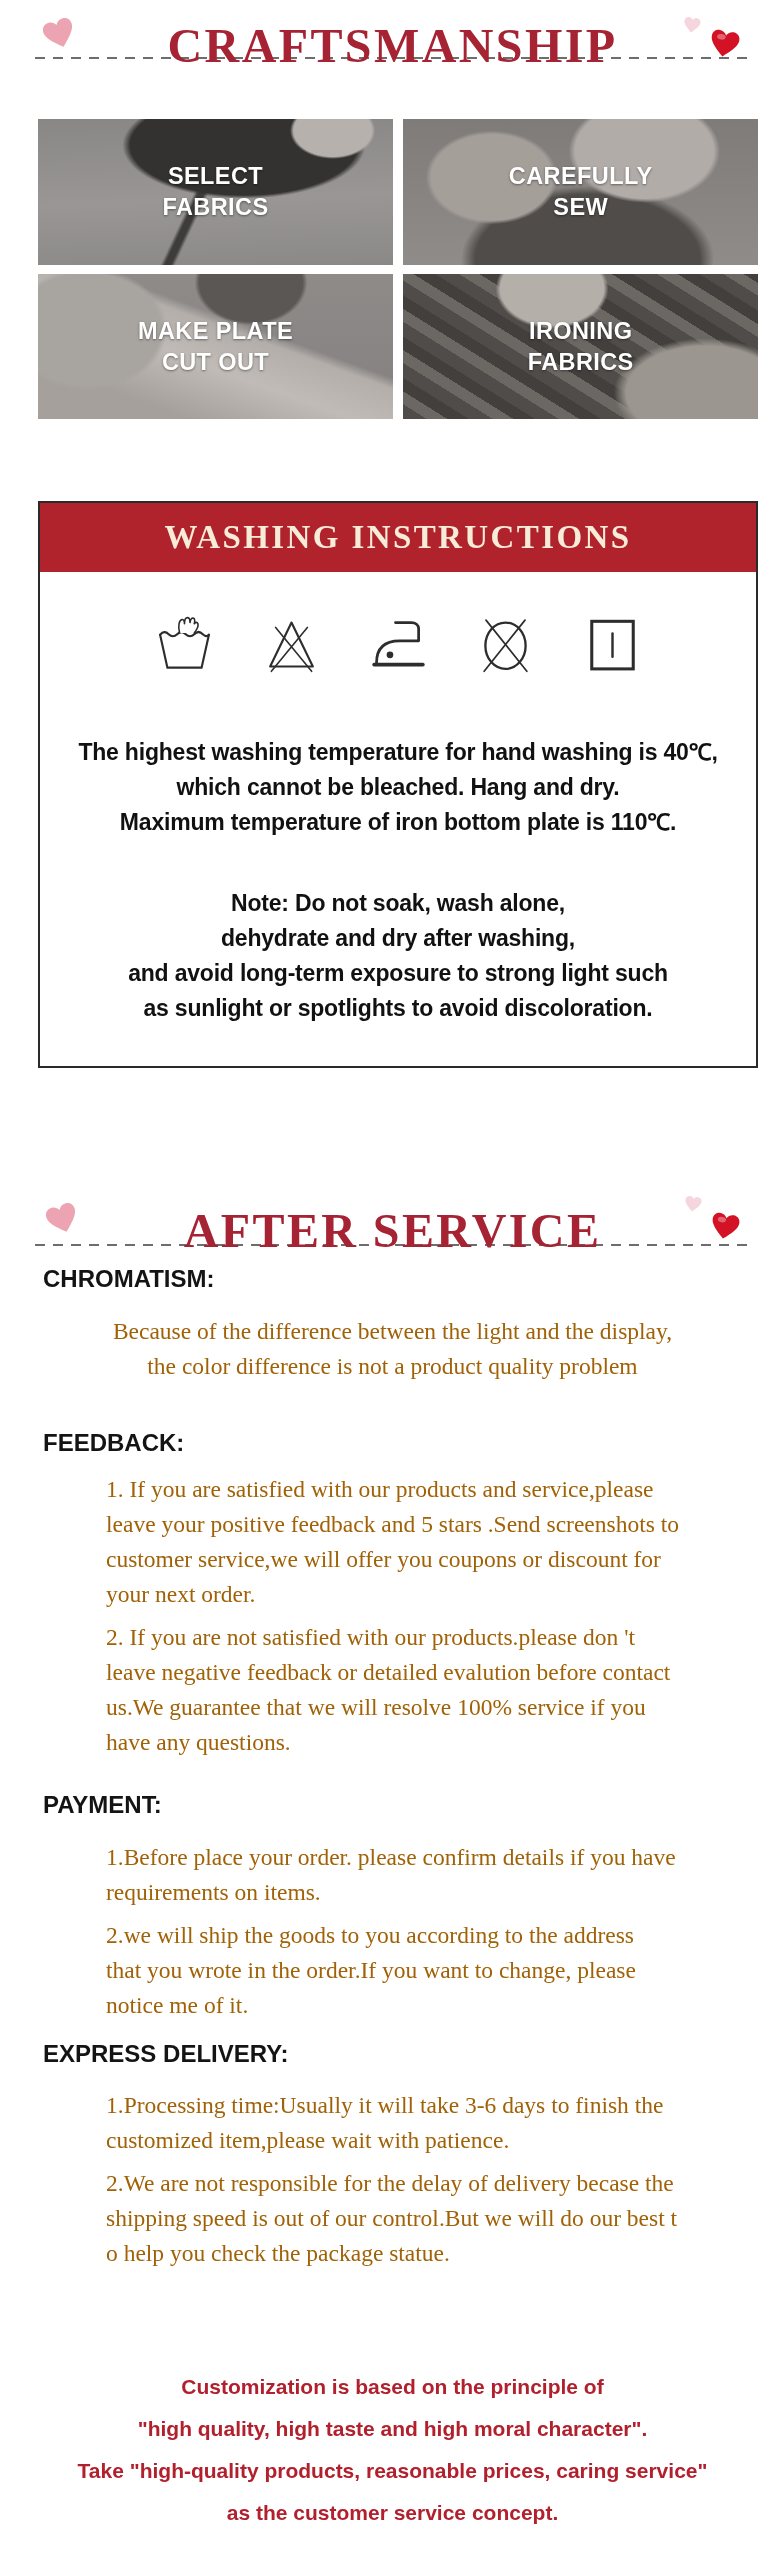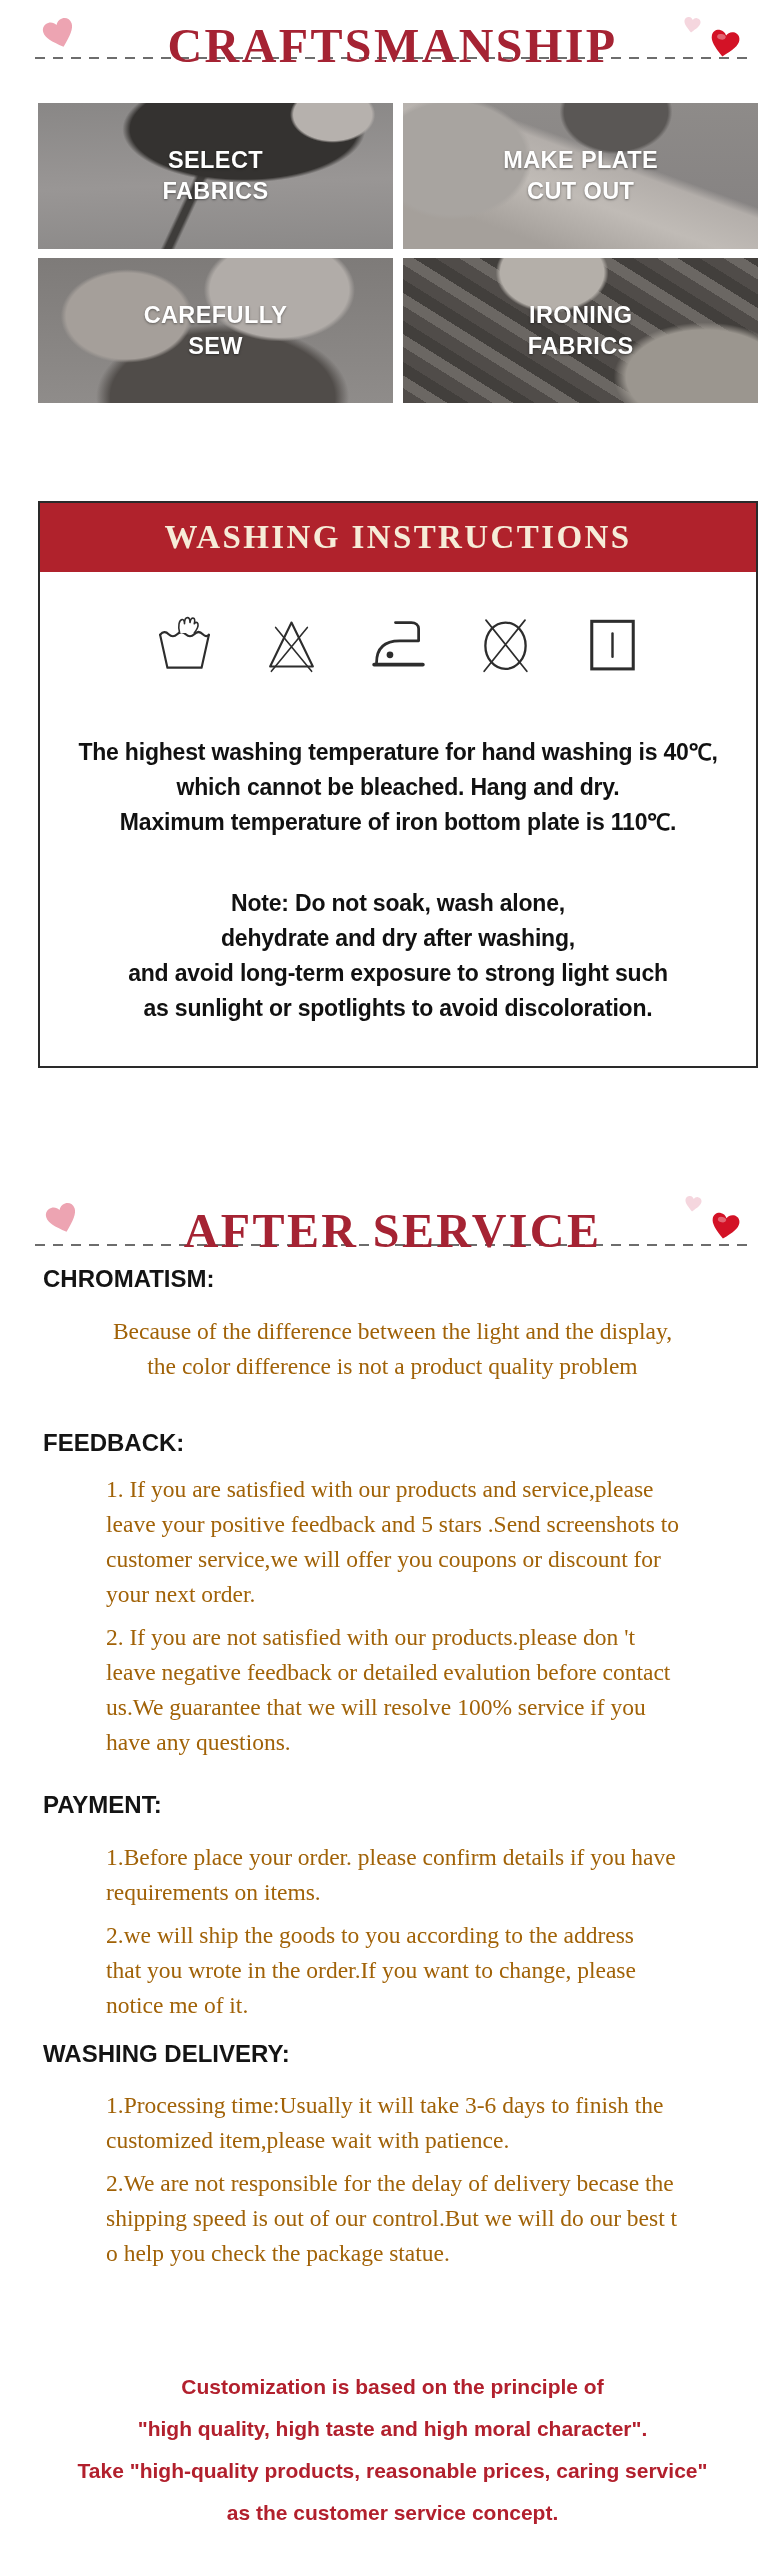--- a/index.html
+++ b/index.html
@@ -20,21 +20,21 @@
   .heart{position:absolute;}
   .heart svg{display:block;width:100%;height:auto;}
   #hdr1 .pink-left{left:43px;top:19px;width:33px;transform:rotate(-18deg);}
   #hdr1 .pink-right{left:683px;top:17.3px;width:18px;transform:rotate(8deg);opacity:.75;}
   #hdr1 .red-right{left:709px;top:30px;width:31px;transform:rotate(10deg);}
   #hdr2 .pink-left{left:46px;top:27px;width:33px;transform:rotate(-18deg);}
   #hdr2 .pink-right{left:684px;top:19px;width:18px;transform:rotate(8deg);opacity:.75;}
   #hdr2 .red-right{left:710px;top:36px;width:30px;transform:rotate(10deg);}
 
   
-  .grid{position:absolute;top:103px;left:38px;width:720px;height:301px;
+  .grid{position:absolute;top:119px;left:38px;width:720px;height:301px;
     display:grid;grid-template-columns:355px 355px;grid-template-rows:146px 145px;
     column-gap:10.2px;row-gap:9.4px;}
   .tile{position:relative;display:flex;align-items:center;justify-content:center;overflow:hidden;}
   .tile-label{color:#ffffff;font-weight:700;font-size:23.5px;line-height:31px;text-align:center;
     white-space:pre-line;letter-spacing:0.4px;text-shadow:0 0.8px 2.4px rgba(0,0,0,.45);}
   .t1{background:
     radial-gradient(71px 47px at 83% 8%, #b6b1ad 0 55%, rgba(182,177,173,0) 60%),
     radial-gradient(196px 86px at 58% 18%, #343230 0 58%, rgba(52,50,48,0) 62%),
     linear-gradient(115deg, rgba(0,0,0,0) 45%, #3e3c3a 46%, #3e3c3a 47.5%, rgba(0,0,0,0) 48.5%),
     linear-gradient(178deg, #898786 0%, #999695 55%, #8b8988 100%);}
@@ -108,27 +108,27 @@
     </span>
     <div class="dash-line"></div>
     <h1 class="deco-title">CRAFTSMANSHIP</h1>
   </header>
 
   <section class="grid">
     <div class="tile t1">
       <div class="tile-label">SELECT
 FABRICS</div>
     </div>
+    <div class="tile t3">
+      <div class="tile-label">CAREFULLY
+SEW</div>
+    </div>
     <div class="tile t2">
       <div class="tile-label">MAKE PLATE
 CUT OUT</div>
-    </div>
-    <div class="tile t3">
-      <div class="tile-label">CAREFULLY
-SEW</div>
     </div>
     <div class="tile t4">
       <div class="tile-label">IRONING
 FABRICS</div>
     </div>
   </section>
 
   <section class="washbox">
     <div class="washband">
       <h2>WASHING INSTRUCTIONS</h2>
@@ -218,21 +218,21 @@
   <section class="sec" id="sec-payment">
     <h3>PAYMENT:</h3>
     <div class="para">1.Before place your order. please confirm details if you have
 requirements on items.</div>
     <div class="para">2.we will ship the goods to you according to the address
 that you wrote in the order.If you want to change, please
 notice me of it.</div>
   </section>
 
   <section class="sec" id="sec-express">
-    <h3>WASHING DELIVERY:</h3>
+    <h3>EXPRESS DELIVERY:</h3>
     <div class="para">1.Processing time:Usually it will take 3-6 days to finish the
 customized item,please wait with patience.</div>
     <div class="para">2.We are not responsible for the delay of delivery becase the
 shipping speed is out of our control.But we will do our best t
 o help you check the package statue.</div>
   </section>
 
   <footer class="footer">
     <div>Customization is based on the principle of</div>
     <div>"high quality, high taste and high moral character".</div>

